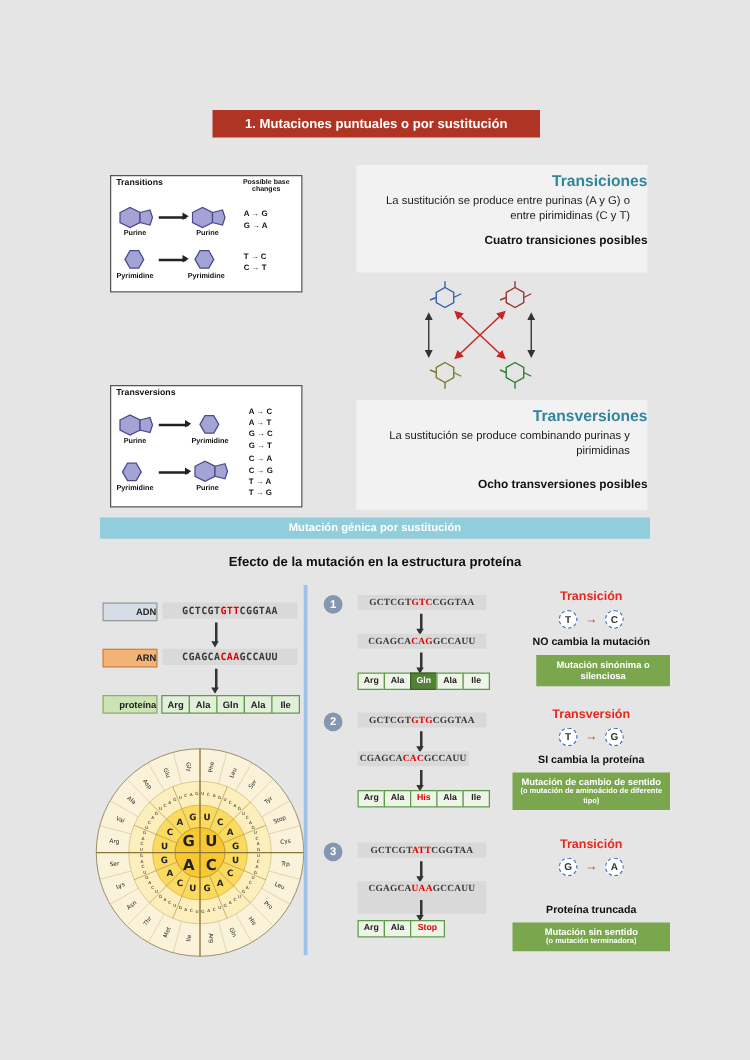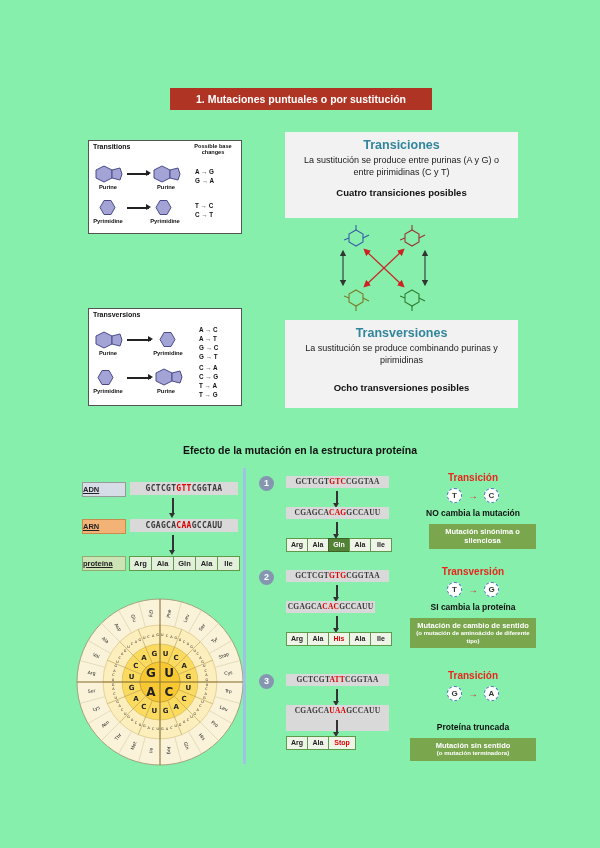--- a/index.html
+++ b/index.html
@@ -1,16 +1,16 @@
 <!DOCTYPE html>
 <html><head>
 <meta charset="utf-8">
 <style>
   html,body{margin:0;padding:0;background:#ffffff;}
-  .page{position:relative;width:600px;height:848px;background:#86efac;font-family:"Liberation Sans",sans-serif;overflow:hidden;}
+  .page{position:relative;width:600px;height:848px;background:#e5e5e5;font-family:"Liberation Sans",sans-serif;overflow:hidden;}
   .abs{position:absolute;}
 
   .title-bar{left:170px;top:88px;width:262px;height:22px;background:#b03424;color:#fff;
     font-size:10.5px;font-weight:bold;text-align:center;line-height:22px;}
 
   
   .fig-box{border:1px solid #555;background:#fff;}
   .fig-title{position:absolute;left:4px;top:2px;font-size:7px;font-weight:bold;color:#111;}
   .fig-note{position:absolute;right:2px;top:2px;width:52px;font-size:5.6px;font-weight:bold;text-align:center;line-height:1.15;color:#111;}
   .fig-label{position:absolute;font-size:5.8px;font-weight:bold;text-align:center;color:#111;}
@@ -18,31 +18,31 @@
   .chg-ln{font-size:6.3px;line-height:9px;white-space:nowrap;}
 
   .harrow{position:absolute;height:1.5px;background:#222;}
   .harrow::after{content:"";position:absolute;right:-2px;top:-3px;border-left:5px solid #222;
     border-top:3.5px solid transparent;border-bottom:3.5px solid transparent;}
   .varrow{position:absolute;width:1.5px;background:#333;}
   .varrow::after{content:"";position:absolute;bottom:-4px;left:-3.2px;border-top:5px solid #333;
     border-left:3.5px solid transparent;border-right:3.5px solid transparent;}
 
   
-  .panel{background:#f2f2f2;text-align:center;}
+  .panel{background:#f2f2f2;text-align:right;}
   .panel-title{font-size:12.5px;font-weight:bold;color:#31859c;padding-top:6px;}
   .panel-body{font-size:9px;color:#1a1a1a;padding:3px 14px 0 14px;line-height:1.3;}
   .panel-emph{font-size:9.5px;font-weight:bold;color:#111;margin-top:9px;}
 
   .banner{left:80px;top:414px;width:440px;height:17px;background:#92cddc;color:#fff;
     font-size:9px;font-weight:bold;text-align:center;line-height:17px;}
   .section-title{left:0;top:444px;width:600px;text-align:center;font-size:10.5px;font-weight:bold;color:#111;}
 
   
-  .tag{height:13px;font-size:7.5px;font-weight:bold;text-align:left;line-height:13px;color:#222;border:1px solid #999;text-decoration:underline;}
+  .tag{height:13px;font-size:7.5px;font-weight:bold;text-align:right;line-height:13px;color:#222;border:1px solid #999;}
   .tag-dna{background:#d7dde6;}
   .tag-rna{background:#f3b276;border-color:#c98a4e;}
   .tag-prot{background:#cbe3b5;border-color:#8fae6d;}
   .seq{background:#d9d9d9;font-family:"DejaVu Sans Mono",monospace;font-weight:bold;
     color:#3a3a3a;text-align:center;}
   .seq-lg{font-size:8px;line-height:13px;letter-spacing:0.3px;}
   .seq-sm{font-size:7.5px;line-height:12px;letter-spacing:0.2px;font-family:Liberation Serif, serif;}
   .seq .mut{color:#e00000;}
 
   .prot-row{display:flex;}
@@ -195,20 +195,21 @@
     <line x1="15" y1="33" x2="15" y2="63" stroke="#333" stroke-width="1.1" marker-start="url(#mb)" marker-end="url(#mb)"></line>
     <line x1="97" y1="33" x2="97" y2="63" stroke="#333" stroke-width="1.1" marker-start="url(#mb)" marker-end="url(#mb)"></line>
   </svg>
 
   <div class="abs panel" style="left:285px;top:320px;width:233px;height:88px;">
     <div class="panel-title">Transversiones</div>
     <div class="panel-body">La sustitución se produce combinando purinas y pirimidinas</div>
     <div class="panel-emph" style="margin-top:16px;">Ocho transversiones posibles</div>
   </div>
 
+  <div class="abs banner">Mutación génica por sustitución</div>
 
   <div class="abs section-title">Efecto de la mutación en la estructura proteína</div>
 
   <div class="abs tag tag-dna" style="left:82px;top:482px;width:42px;">ADN</div>
   <div class="abs seq seq-lg" style="left:130px;top:482px;width:108px;height:13px;">
     <span>GCTCGT</span><span class="mut">GTT</span><span>CGGTAA</span>
   </div>
   <div class="varrow" style="left:172px;top:498px;height:16px;"></div>
 
   <div class="abs tag tag-rna" style="left:82px;top:519px;width:42px;">ARN</div>

